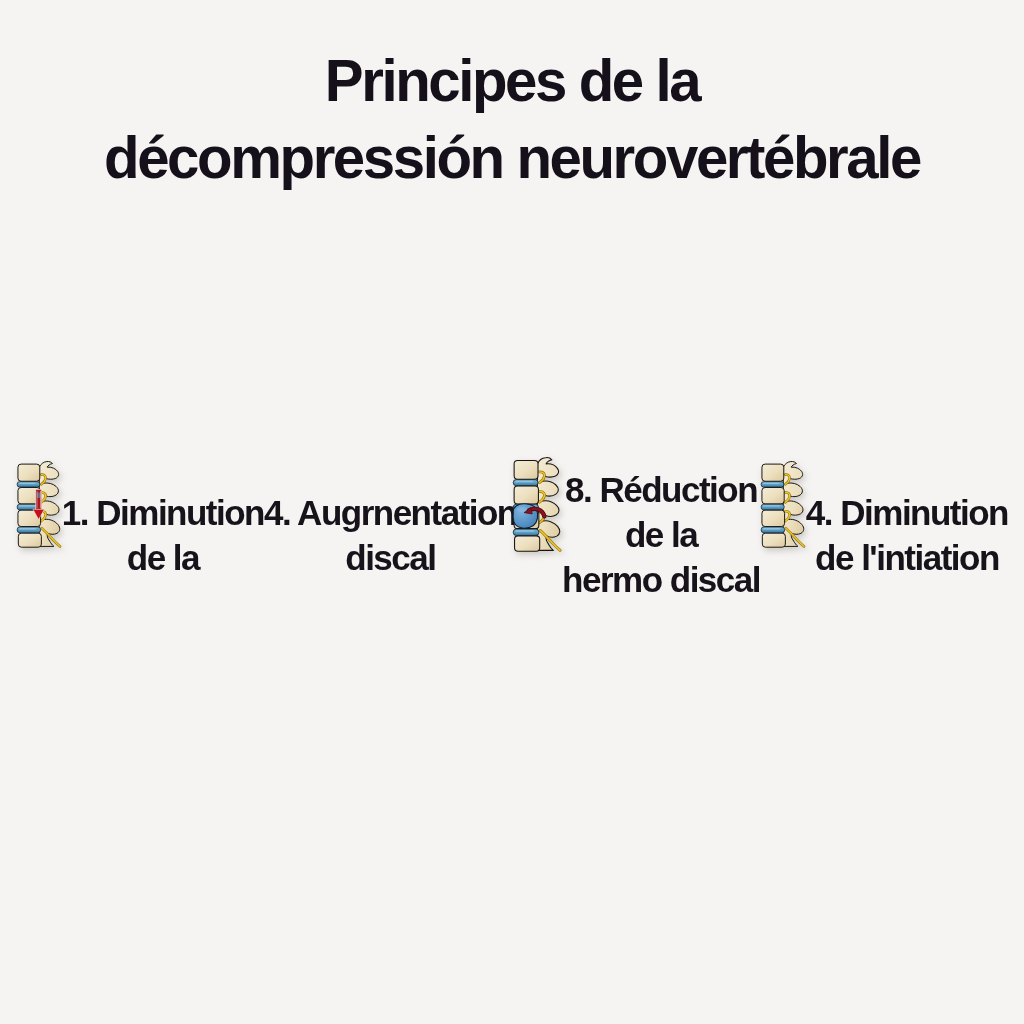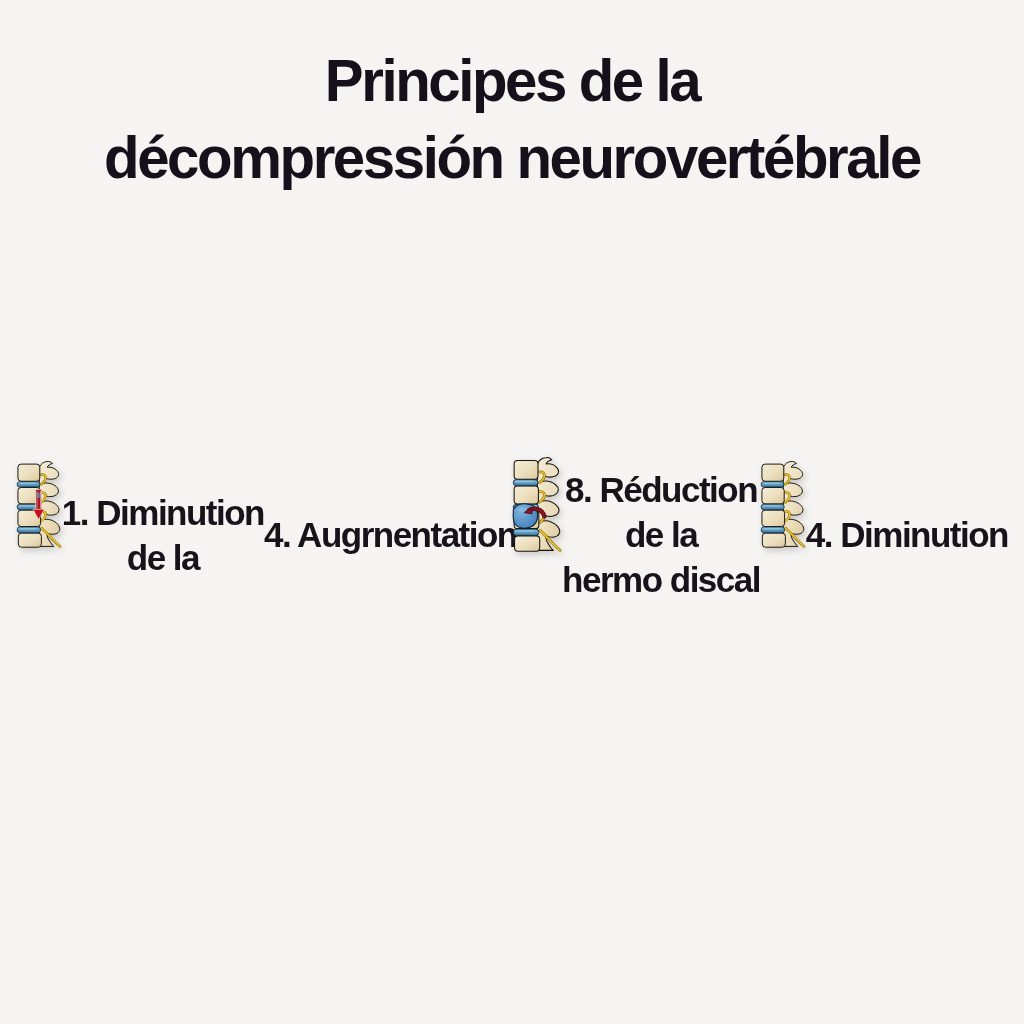--- a/index.html
+++ b/index.html
@@ -167,20 +167,21 @@
     </figure>
 
     <figure class="panel">
       <svg class="spine" viewBox="0 0 235 440">
         <use href="#spine-base" xlink:href="#spine-base"></use>
         <use href="#ovl-down-arrow" xlink:href="#ovl-down-arrow" style="display: none;"></use>
         <use href="#ovl-hernia" xlink:href="#ovl-hernia" style="display: none;"></use>
       </svg>
       <figcaption>
         <div>4. Augrnentation</div>
+        <div>discal</div>
       </figcaption>
     </figure>
 
     <figure class="panel">
       <svg class="spine" viewBox="0 0 235 440">
         <use href="#spine-base" xlink:href="#spine-base"></use>
         <use href="#ovl-down-arrow" xlink:href="#ovl-down-arrow" style="display: none;"></use>
         <use href="#ovl-hernia" xlink:href="#ovl-hernia"></use>
       </svg>
       <figcaption>
@@ -191,17 +192,18 @@
     </figure>
 
     <figure class="panel">
       <svg class="spine" viewBox="0 0 235 440">
         <use href="#spine-base" xlink:href="#spine-base"></use>
         <use href="#ovl-down-arrow" xlink:href="#ovl-down-arrow" style="display: none;"></use>
         <use href="#ovl-hernia" xlink:href="#ovl-hernia" style="display: none;"></use>
       </svg>
       <figcaption>
         <div>4. Diminution</div>
+        <div>de l'intiation</div>
       </figcaption>
     </figure>
 
   </div>
 </div>
 
 </body></html>

